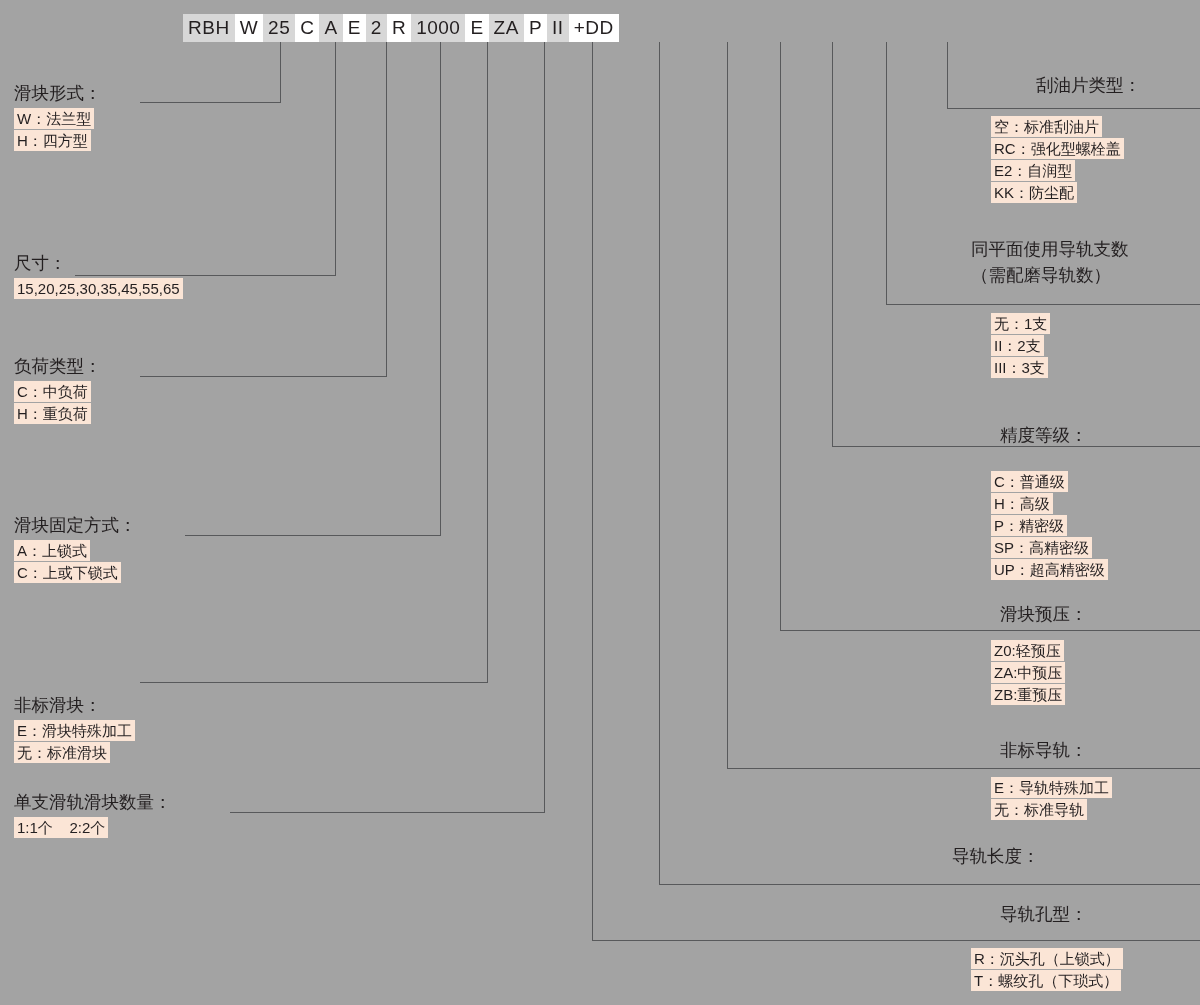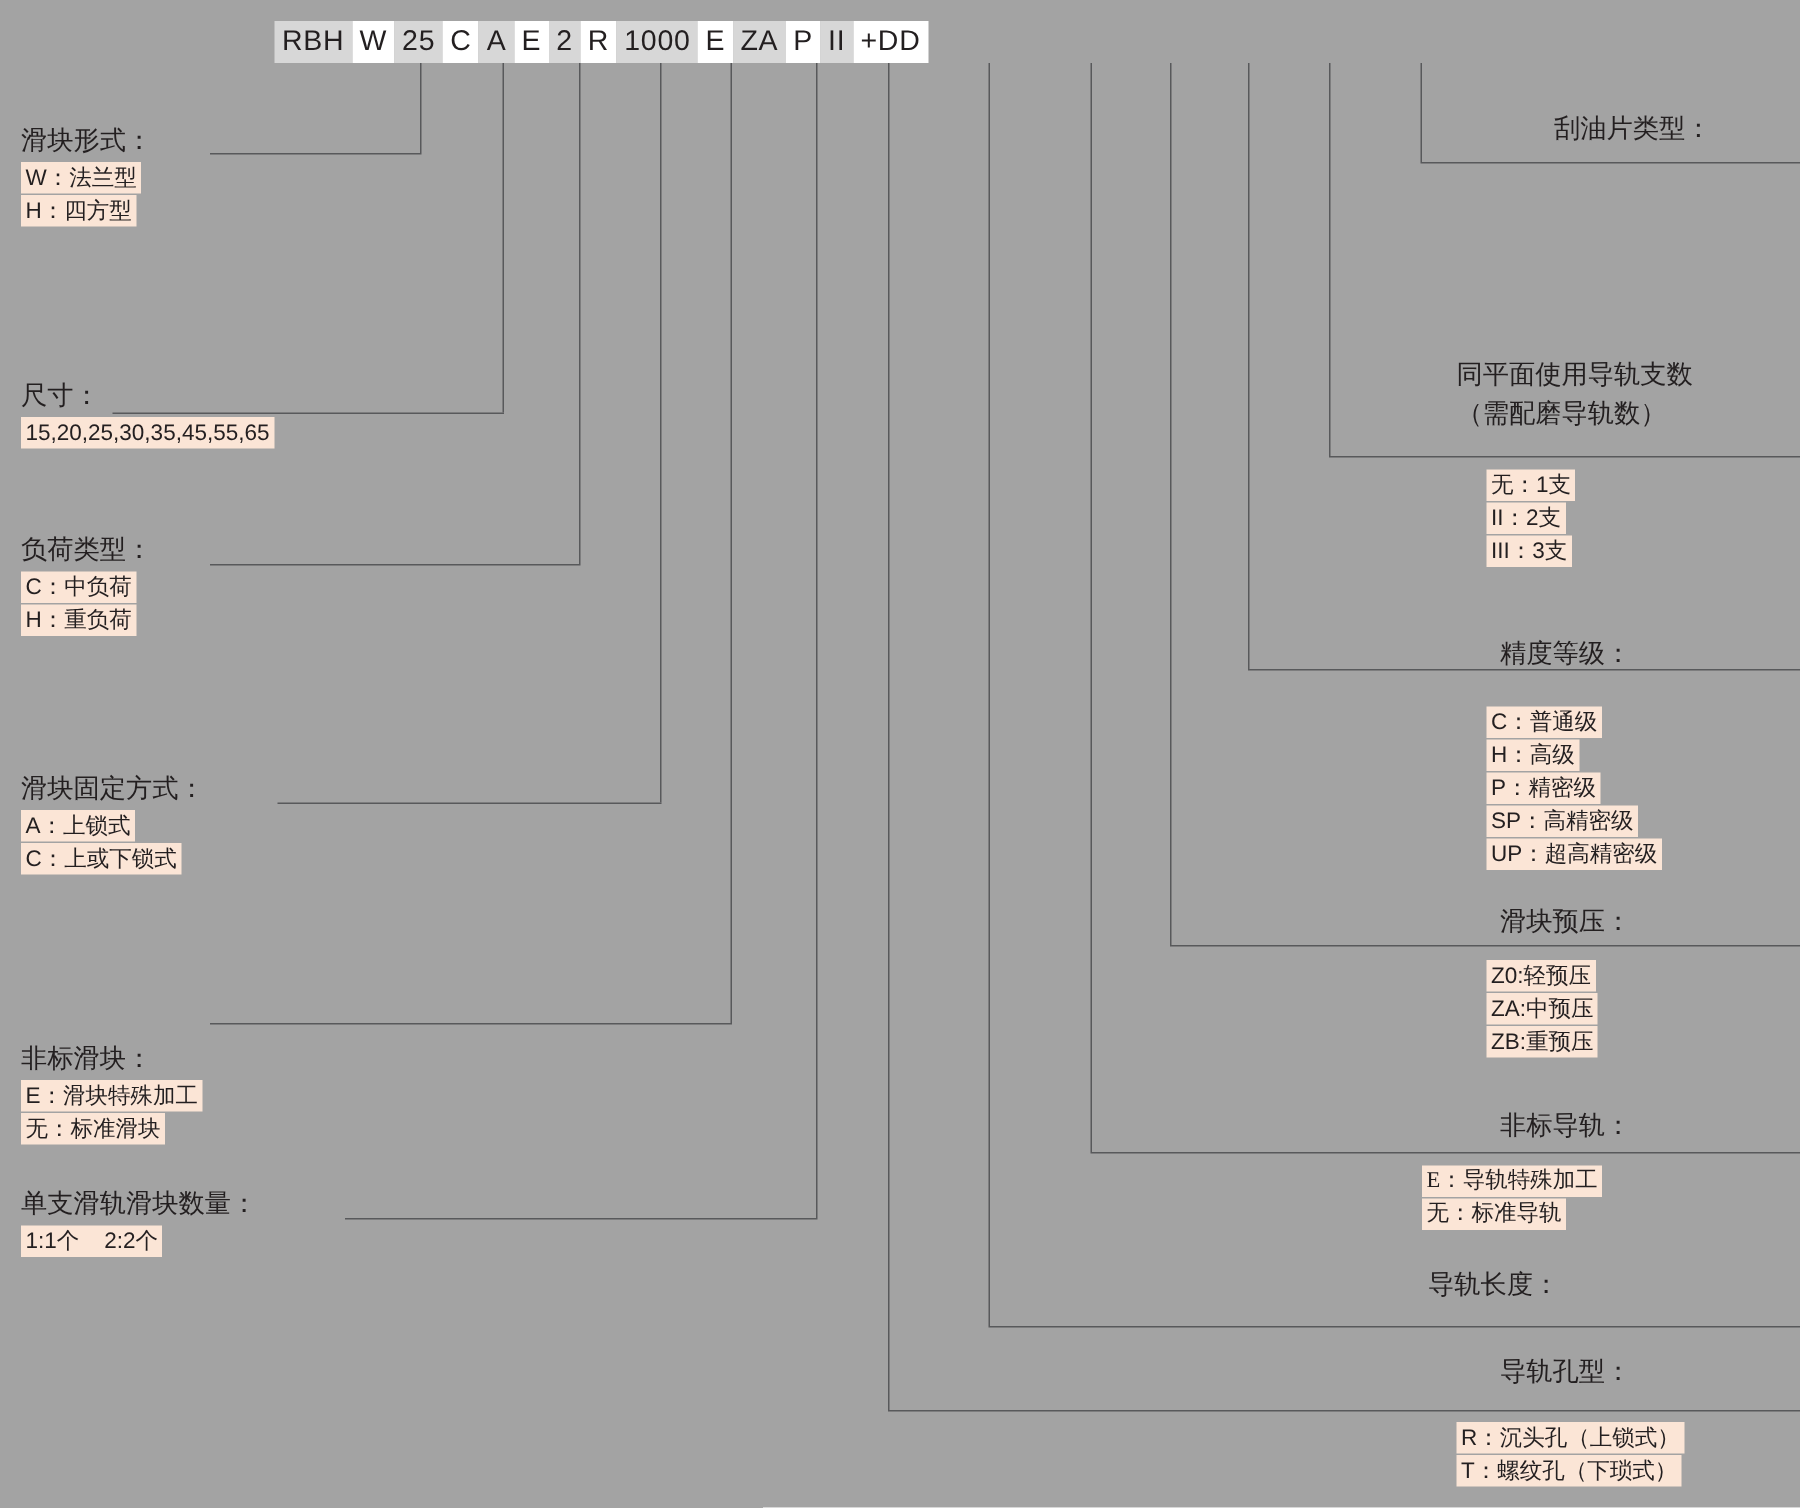--- a/index.html
+++ b/index.html
@@ -176,20 +176,28 @@
   <div class="grp left" style="left:14px; top:791px;">
     <div class="grp-title">单支滑轨滑块数量：</div>
     <div class="grp-items">
       <div class="item">1:1个    2:2个</div>
     </div>
   </div>
 
   <div class="grp right" style="left:992px; top:74px;margin-left:44px;">
     <div class="grp-title">刮油片类型：</div>
   </div>
+  <div class="grp right" style="left:991px; top:116px;">
+    <div class="grp-items" style="margin-top:0;">
+      <div class="item">空：标准刮油片</div>
+      <div class="item">RC：强化型螺栓盖</div>
+      <div class="item">E2：自润型</div>
+      <div class="item">KK：防尘配</div>
+    </div>
+  </div>
 
   <div class="grp right" style="left:971px; top:238px;">
     <div class="grp-title">同平面使用导轨支数</div>
     <div class="grp-title" style="margin-top:4px;">（需配磨导轨数）</div>
   </div>
   <div class="grp right" style="left:991px; top:313px;">
     <div class="grp-items" style="margin-top:0;">
       <div class="item">无：1支</div>
       <div class="item">II：2支</div>
       <div class="item">III：3支</div>
@@ -216,21 +224,21 @@
     <div class="grp-items" style="margin-top:0;">
       <div class="item">Z0:轻预压</div>
       <div class="item">ZA:中预压</div>
       <div class="item">ZB:重预压</div>
     </div>
   </div>
 
   <div class="grp right" style="left:1000px; top:739px;">
     <div class="grp-title">非标导轨：</div>
   </div>
-  <div class="grp right" style="left:948px; top:777px;font-family:Liberation Serif, serif;">
+  <div class="grp right" style="left:991px; top:777px;">
     <div class="grp-items" style="margin-top:0;">
       <div class="item">E：导轨特殊加工</div>
       <div class="item">无：标准导轨</div>
     </div>
   </div>
 
   <div class="grp right" style="left:952px; top:845px;">
     <div class="grp-title">导轨长度：</div>
   </div>
 

